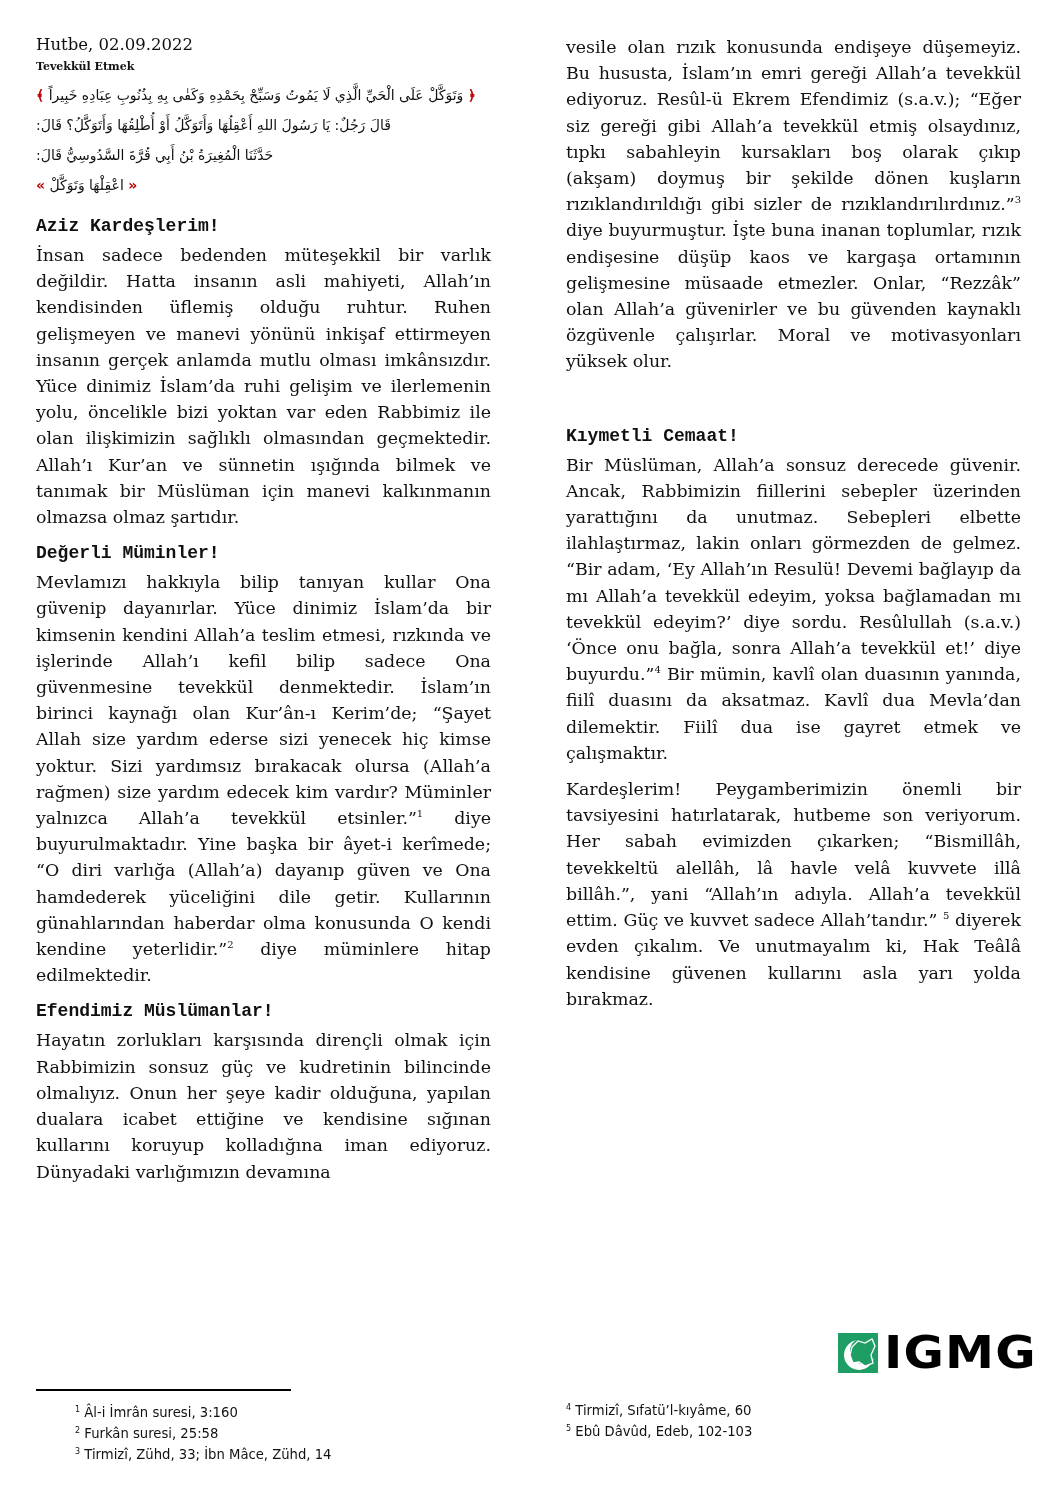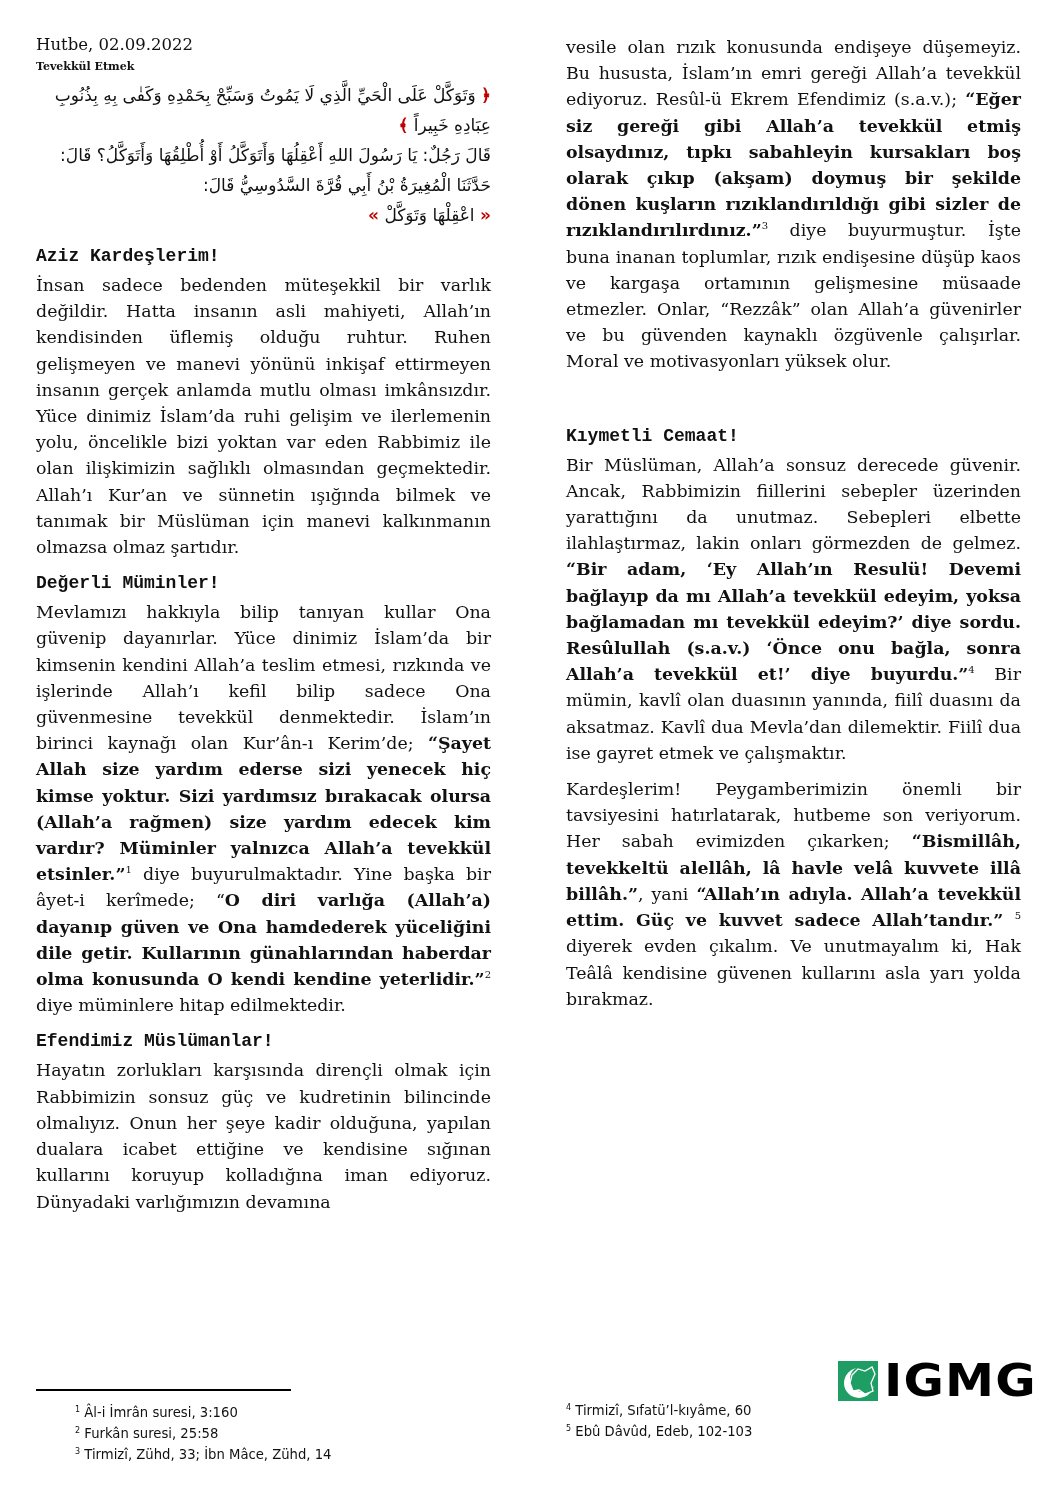--- a/index.html
+++ b/index.html
@@ -3,34 +3,34 @@
 <meta charset="utf-8">
 <style>
   html, body { margin: 0; padding: 0; background: #ffffff; }
   body { width: 1058px; height: 1497px; position: relative; overflow: hidden; color: #111; }
   .page { position: absolute; left: 0; top: 0; width: 910px; height: 1497px; background: #fff; }
   .col { position: absolute; font-family: "DejaVu Serif", serif; font-size: 18.2px; line-height: 26.2px; }
   .col-left { left: 36px; top: 34px; width: 455px; }
   .col-right { left: 566px; top: 34px; width: 455px; }
   .meta-date { font-family: "DejaVu Serif", serif; font-size: 16.5px; line-height: 22px; }
   .meta-title { font-family: "DejaVu Serif", serif; font-weight: bold; font-size: 11px; line-height: 22px; }
-  .arabic { direction: rtl; text-align: right; font-family: "DejaVu Sans", sans-serif; font-size: 17px; line-height: 30px; }
+  .arabic { direction: rtl; text-align: left; font-family: "DejaVu Sans", sans-serif; font-size: 14px; line-height: 30px; }
   .arabic .br { color: #c00000; font-weight: bold; }
   .arabic-block { margin-top: 2px; }
   h2.heading { font-family: Liberation Mono, monospace; font-weight: bold; font-size: 18px; line-height: 26px; margin: 0 0 3px 0; }
   p.para { margin: 0 0 10px 0; text-align: justify; font-size: 17.4px; line-height: 26.2px; word-spacing: 0px; }
-  p.para b { font-weight: bold; }
+  p.para b { font-weight: normal; }
   sup { font-size: 10px; line-height: 0; vertical-align: super; }
   .gap-left-1 { height: 13px; }
   .footnote-rule { position: absolute; left: 36px; top: 1389px; width: 255px; height: 2px; background: #000; }
   .footnotes { position: absolute; font-family: "DejaVu Sans", sans-serif; font-size: 13.2px; line-height: 21px; }
   .fn-left { left: 29px; top: 1402px; margin-left: 46px; }
   .fn-right { left: 566px; top: 1400px; }
   .fn sup { font-size: 8px; }
-  .logo { position: absolute; left: 838px; top: 1332px; width: 185px; height: 42px; display: flex; align-items: center; margin-top: 28px; }
+  .logo { position: absolute; left: 838px; top: 1332px; width: 185px; height: 42px; display: flex; align-items: center; }
   .logo-mark { width: 40px; height: 40px; background: #1e9e64; position: relative; overflow: hidden; }
   .logo-text { font-family: "DejaVu Sans", sans-serif; font-weight: bold; font-size: 44px; letter-spacing: 1px; margin-left: 6px; line-height: 40px; color: #000; transform: scaleX(1.12); transform-origin: left center; }
 </style>
 </head>
 <body>
 
 <div class="page">
 
   <div class="col col-left">
     <div class="meta-date">Hutbe, 02.09.2022</div>

